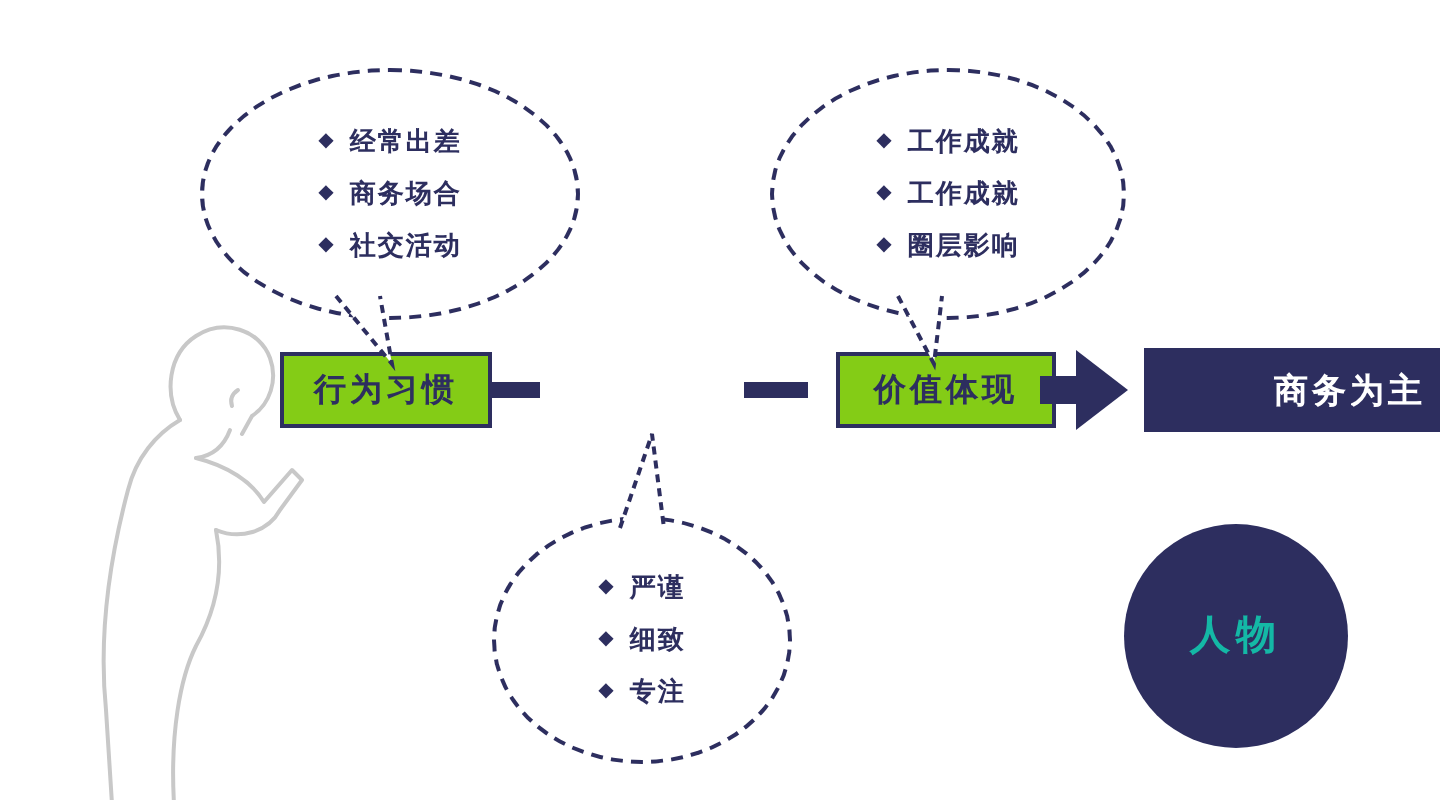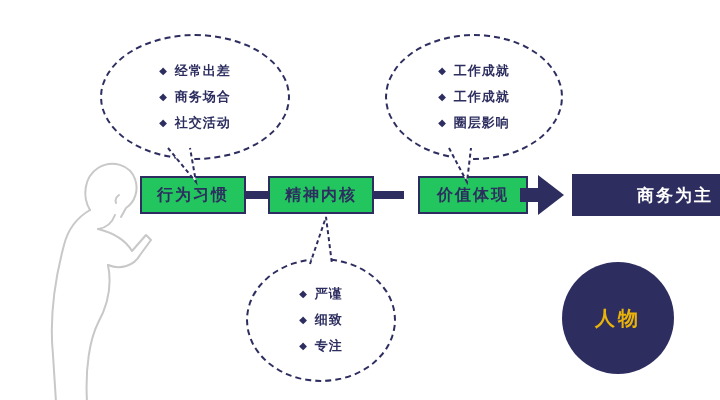--- a/index.html
+++ b/index.html
@@ -2,21 +2,21 @@
 <html><head>
 <meta charset="utf-8">
 <style>
   html,body{margin:0;padding:0;}
   body{font-family:"Liberation Sans","DejaVu Sans",sans-serif;background:#ffffff;}
   .stage{position:relative;width:720px;height:400px;background:#ffffff;overflow:hidden;}
 
   
   .flow-box{
     position:absolute;height:38px;
-    background:#22c55e;border:2px solid #2d2e5f;
+    background:#84cc16;border:2px solid #2d2e5f;
     display:flex;align-items:center;justify-content:center;
     box-sizing:border-box;
   }
   .flow-box .lbl{font-size:16px;font-weight:bold;color:#2d2e5f;letter-spacing:2px;}
 
   .connector{position:absolute;height:8px;background:#2d2e5f;top:191px;}
 
   .arrow-stem{position:absolute;left:520px;top:188px;width:18px;height:14px;background:#2d2e5f;}
   .arrow-head{position:absolute;left:538px;top:175px;width:0;height:0;
     border-left:26px solid #2d2e5f;border-top:20px solid transparent;border-bottom:20px solid transparent;}
@@ -24,21 +24,21 @@
   .result-box{
     position:absolute;left:572px;top:174px;width:118px;height:42px;
     background:#2d2e5f;display:flex;align-items:center;justify-content:center;padding-left:44px;
   }
   .result-box .lbl{font-size:17px;font-weight:bold;color:#ffffff;letter-spacing:2px;}
 
   .attr-circle{
     position:absolute;left:562px;top:262px;width:112px;height:112px;border-radius:50%;
     background:#2d2e5f;display:flex;flex-direction:column;align-items:center;justify-content:center;
   }
-  .attr-circle .lbl{font-size:20px;font-weight:bold;color:#eab308;letter-spacing:3px;line-height:1.3;}
+  .attr-circle .lbl{font-size:20px;font-weight:bold;color:#14b8a6;letter-spacing:3px;line-height:1.3;}
 
   
   .bubble{
     position:absolute;background:#ffffff;border:2px dashed #2d2e5f;border-radius:50%;
     display:flex;align-items:center;justify-content:center;box-sizing:border-box;
   }
   .bubble .items{display:flex;flex-direction:column;align-items:flex-start;}
   .bubble .row{display:flex;align-items:center;gap:8px;margin:4px 0;}
   .bubble .diamond{font-size:10px;color:#2d2e5f;line-height:1;}
   .bubble .txt{font-size:13px;color:#2d2e5f;letter-spacing:1px;font-weight:bold;}
@@ -60,23 +60,20 @@
       <path d="M114 110 C118 130 114 150 104 168 C96 184 91 212 93 247"></path>
       <path d="M125 40 C122 42 121 45 122 48"></path>
     </g>
   </svg>
 
   <div class="flow-box" style="left:140px;top:176px;width:106px;">
     <span class="lbl">行为习惯</span>
   </div>
   <div class="connector" style="left:244px;width:26px;"></div>
 
-  <div class="flow-box" style="left:268px;top:176px;width:106px;">
-    <span class="lbl">精神内核</span>
-  </div>
   <div class="connector" style="left:372px;width:32px;"></div>
 
   <div class="flow-box" style="left:418px;top:176px;width:110px;">
     <span class="lbl">价值体现</span>
   </div>
 
   <div class="arrow-stem"></div>
   <div class="arrow-head"></div>
 
   <div class="result-box">

